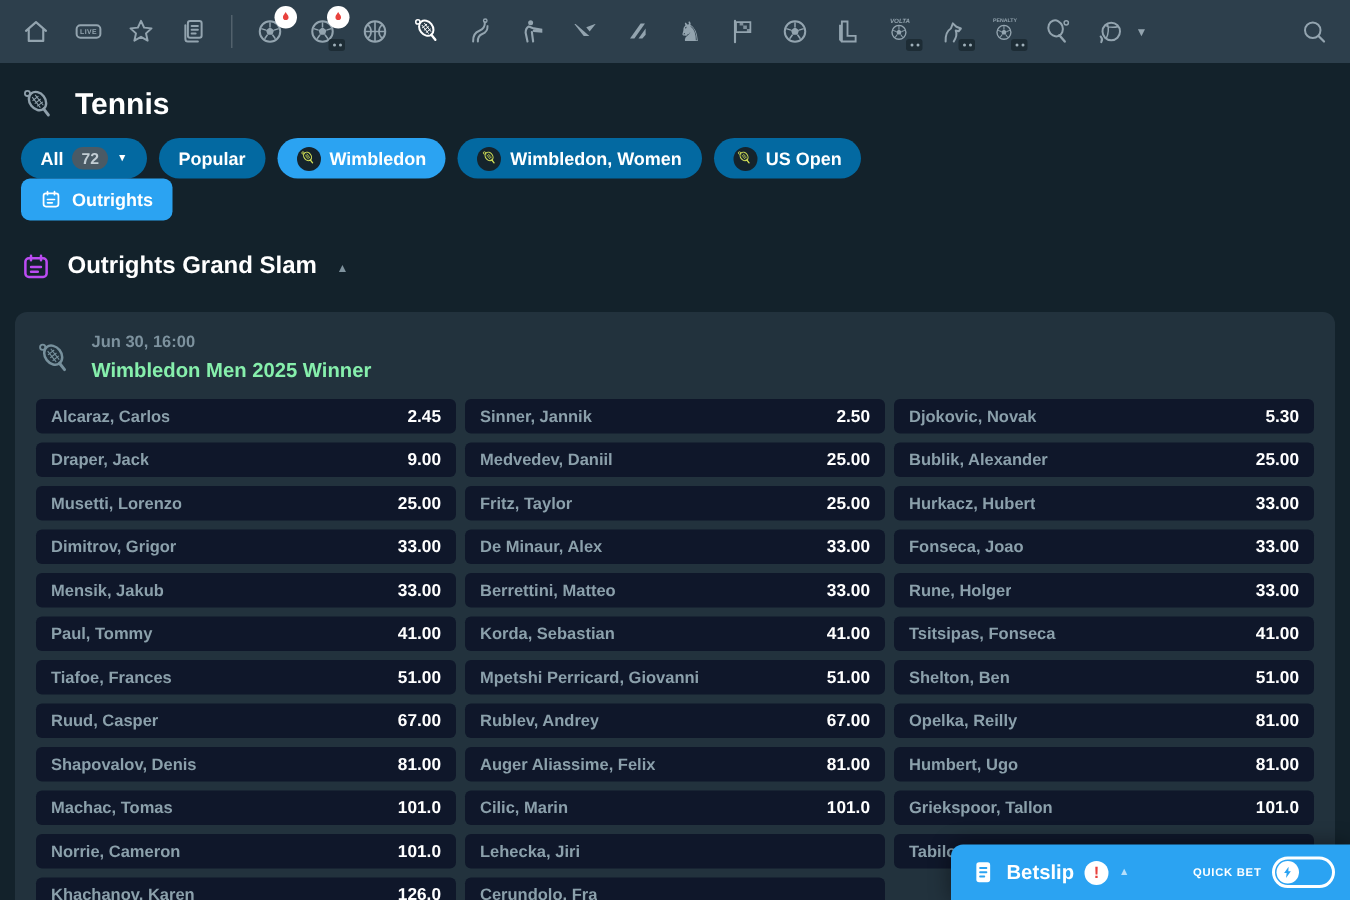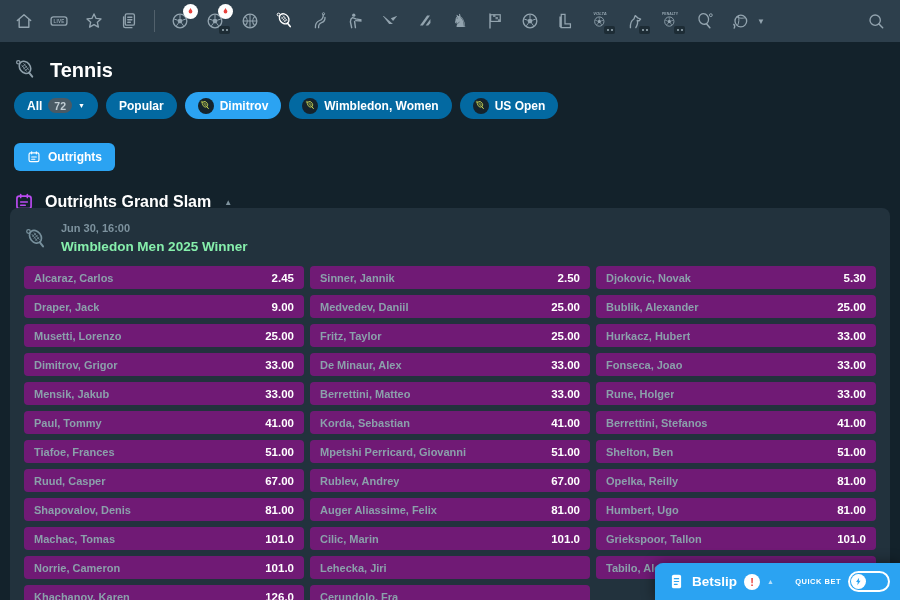--- a/index.html
+++ b/index.html
@@ -54,21 +54,21 @@
     border-radius:9px; padding:1.5px 6px;
   }
   .chip .caret { font-size:7px; color:#fff; }
   .chip-ico {
     width:16px; height:16px; border-radius:50%; background:#15232c;
     display:flex; align-items:center; justify-content:center; color:#d4e157;
   }
   .chip-ico svg { width:11px; height:11px; }
   
   .btn-outrights {
-    margin-top:24px; height:28px; border:none; border-radius:6px;
+    margin-top:0; height:28px; border:none; border-radius:6px;
     background:#2ba3f2; color:#fff; font-family:inherit; font-size:12px;
     font-weight:bold; display:inline-flex; align-items:center; gap:7px;
     padding:0 13px; cursor:pointer;
   }
   .btn-outrights svg { width:14px; height:14px; }
   
   .section-header { display:flex; align-items:center; gap:11px; margin-top:21px; height:20px; }
   .section-header .cal { width:20px; height:20px; color:#bb4bf2; }
   .section-header h2 { font-size:16px; font-weight:bold; color:#fff; }
   .section-header .caret { font-size:8px; color:#7e929d; margin-left:2px; }
@@ -77,30 +77,30 @@
     position:absolute; left:10px; right:10px; top:208px; height:420px;
     background:#22323d; border-radius:8px 8px 0 0; padding:14px 14px 0;
   }
   .card-header { display:flex; align-items:flex-start; gap:12px; margin-bottom:12px; }
   .card-header .racket { color:#77909c; width:25px; height:25px; margin-top:5px; }
   .ev-date { font-size:11px; color:#7d929e; font-weight:bold; }
   .ev-title { font-size:13.5px; color:#86efac; font-weight:bold; margin-top:5px; }
   
   .grid { display:grid; grid-template-columns:repeat(3,1fr); gap:6px; }
   .sel {
-    height:23px; border-radius:4px; background:#701a75; display:flex;
+    height:23px; border-radius:4px; background:#0f172a; display:flex;
     align-items:center; justify-content:space-between; padding:0 10px;
     cursor:pointer; overflow:hidden;text-align:right;
   }
   .sel .nm { font-size:11px; color:#8ba0ab; font-weight:bold; white-space:nowrap;
     overflow:hidden; text-overflow:clip; }
   .sel .od { font-size:11.5px; color:#fff; font-weight:bold; margin-left:8px; flex:0 0 auto; }
   
   .betslip {
-    position:absolute; right:0; bottom:0; width:245px; height:37px;
+    position:absolute; right:0; bottom:0; width:266px; height:37px;
     background:#2ba3f2; border-radius:8px 0 0 0;
     display:flex; align-items:center; gap:7px; padding:0 10px 0 13px;
     box-shadow:0 0 14px rgba(0,0,0,.45); z-index:20; cursor:pointer;
   }
   .betslip .bs-ico { width:17px; height:21px; }
   .betslip .bs-label { font-size:13.5px; font-weight:bold; color:#fff; }
   .bs-badge {
     width:16px; height:16px; background:#fff; border-radius:50%;
     color:#e8413c; font-size:11px; font-weight:bold; display:flex;
     align-items:center; justify-content:center;
@@ -371,21 +371,21 @@
 
   <div class="chip">
         <span>Popular</span>
       </div>
       <div class="chip active">
         <span class="chip-ico">
           <svg viewBox="0 0 24 24">
             <use href="#sym-tennis"></use>
           </svg>
         </span>
-        <span>Dimitrov</span>
+        <span>Wimbledon</span>
       </div>
       <div class="chip">
         <span class="chip-ico">
           <svg viewBox="0 0 24 24">
             <use href="#sym-tennis"></use>
           </svg>
         </span>
         <span>Wimbledon, Women</span>
       </div>
       <div class="chip">
@@ -489,21 +489,21 @@
       </div>
       <div class="sel">
         <span class="nm">Paul, Tommy</span>
         <span class="od">41.00</span>
       </div>
       <div class="sel">
         <span class="nm">Korda, Sebastian</span>
         <span class="od">41.00</span>
       </div>
       <div class="sel">
-        <span class="nm">Berrettini, Stefanos</span>
+        <span class="nm">Tsitsipas, Fonseca</span>
         <span class="od">41.00</span>
       </div>
       <div class="sel">
         <span class="nm">Tiafoe, Frances</span>
         <span class="od">51.00</span>
       </div>
       <div class="sel">
         <span class="nm">Mpetshi Perricard, Giovanni</span>
         <span class="od">51.00</span>
       </div>

